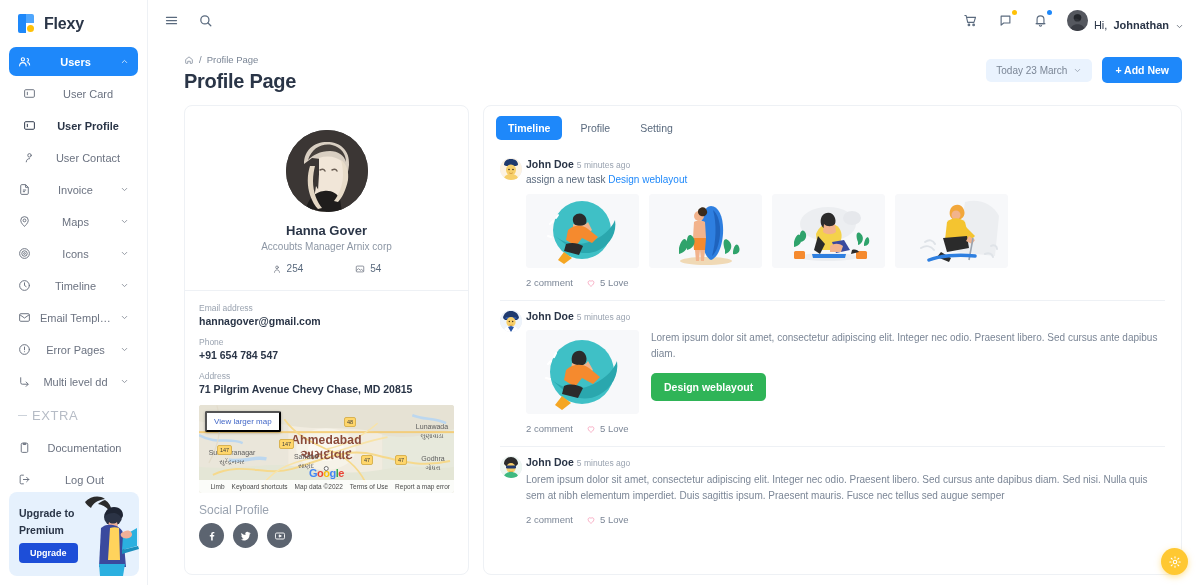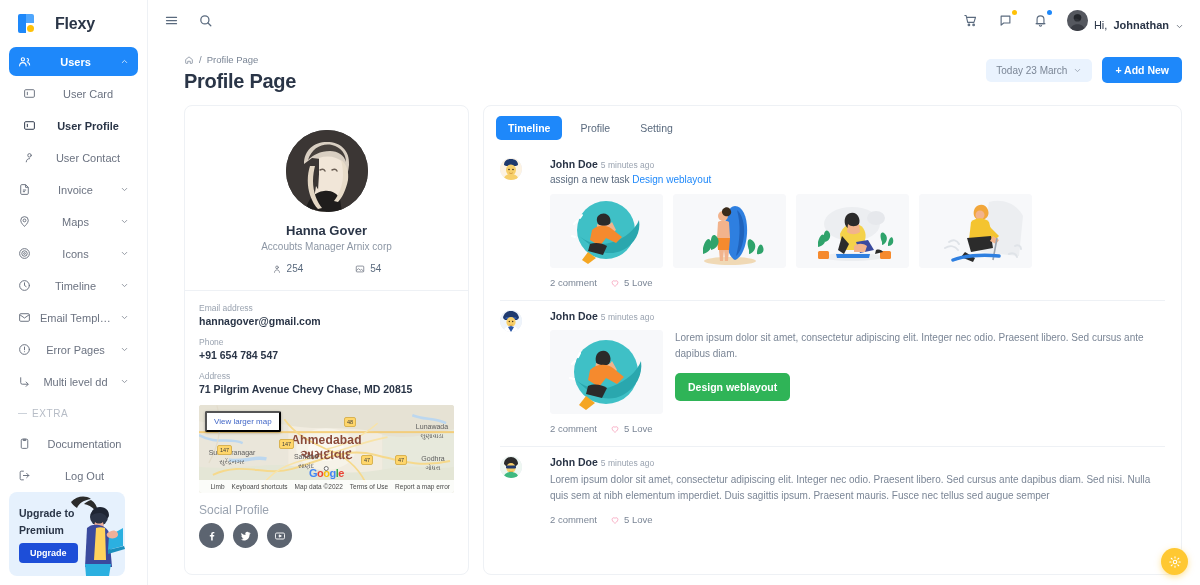--- a/index.html
+++ b/index.html
@@ -12,21 +12,21 @@
   }
   .app { display: flex; width: 1200px; height: 585px; }
 
   
   .sidebar {
     width: 148px; height: 585px; flex: 0 0 148px;
     background: #fff; border-right: 1px solid #eef1f5;
     display: flex; flex-direction: column;
     position: relative;
   }
-  .brand { display: flex; align-items: center; gap: 18px; padding: 14px 0 10px 18px; }
+  .brand { display: flex; align-items: center; gap: 7px; padding: 14px 0 10px 18px; }
   .brand-mark { position: relative; width: 19px; height: 19px; }
   .brand-mark .b1 { position:absolute; left:0; top:0; width:8px; height:19px; background:#1e88fa; border-radius:2px 0 0 2px; }
   .brand-mark .b2 { position:absolute; left:8px; top:0; width:8px; height:9px; background:#4fa6fd; border-radius:0 2px 0 0; }
   .brand-mark .b3 { position:absolute; left:9px; top:11px; width:7px; height:7px; background:#ffc107; border-radius:50%; }
   .brand-name { font-size: 16px; font-weight: 700; letter-spacing:-0.2px; color:#2a3547; }
 
   .nav { padding: 4px 9px 0 9px; }
   .nav-item {
     display: flex; align-items: center; gap: 9px;
     height: 29px; padding: 0 9px; border-radius: 7px;
@@ -36,27 +36,27 @@
   .nav-item.active { background: #1e88fa; color: #fff; font-weight: 600; }
   .nav-item.sub { padding-left: 14px; gap: 11px; }
   .nav-item.sub.current { color: #2a3547; font-weight: 700; }
   .nav-ico { width: 13px; height: 13px; flex: 0 0 13px; display:flex; align-items:center; justify-content:center; }
   .nav-ico svg { width: 13px; height: 13px; }
   .nav-label { flex: 1; overflow: hidden; text-overflow: ellipsis; }
   .chev { width: 9px; height: 9px; flex: 0 0 9px; opacity: .75; }
 
   .extra-head {
     display: flex; align-items: center; gap: 5px;
-    font-size: 10px; letter-spacing: .6px; color: #b6bcc6;
+    font-size: 13px; letter-spacing: .6px; color: #b6bcc6;
     padding: 9px 0 6px 18px; text-transform: uppercase;
   }
   .extra-dash { width: 9px; height: 1px; background: #ccd2da; display:inline-block; }
 
   .promo {
-    position: absolute; left: 9px; bottom: 9px; width: 116px; height: 84px;
+    position: absolute; left: 9px; bottom: 9px; width: 130px; height: 84px;
     background: #e6f1fd; border-radius: 8px; overflow: hidden;
   }
   .promo-txt { position: absolute; left: 10px; top: 13px; width: 68px;
     font-size: 10.5px; font-weight: 700; line-height: 17px; color:#2a3547; }
   .promo-btn {
     position: absolute; left: 10px; bottom: 13px;
     background: #1d4ed8; color:#fff; font-size: 9px; font-weight:600;
     padding: 5px 11px; border-radius: 4px; border: none; cursor: pointer;
   }
   .promo-art { position: absolute; right: -2px; bottom: 0; width: 62px; height: 84px; }
@@ -145,21 +145,21 @@
     display:flex; align-items:center; justify-content:center; cursor:pointer; color:#fff;
   }
   .soc svg { width: 12px; height: 12px; }
 
   
   .timeline-card { flex: 1; height: 470px; overflow: hidden; }
   .tabs { display:flex; align-items:center; gap: 6px; padding: 10px 12px 9px; }
   .tab { font-size: 10.5px; color:#5a6a7e; padding: 6px 12px; border-radius: 5px; cursor:pointer; }
   .tab.active { background:#1e88fa; color:#fff; font-weight:600; }
   .feed { padding: 0 16px; }
-  .post { display:flex; gap: 28px; padding: 9px 0 0; border-bottom: 1px solid #eef1f5; }
+  .post { display:flex; gap: 4px; padding: 9px 0 0; border-bottom: 1px solid #eef1f5; }
   .post:last-child { border-bottom: none; }
   .post-av { width: 22px; height: 22px; border-radius: 50%; overflow: hidden; flex: 0 0 22px; background:#e9ecf1; }
   .post-main { flex: 1; min-width: 0; padding-bottom: 12px; }
   .post-head { font-size: 10.5px; color:#2a3547; font-weight: 700; margin-bottom: 4px; }
   .post-time { font-size: 8.5px; color:#9aa3b0; font-weight: 400; margin-left: 3px; }
   .post-sub { font-size: 10px; color:#5a6a7e; }
   .post-link { color:#1e88fa; cursor:pointer; }
 
   .gallery { display:flex; gap: 10px; margin: 9px 0 9px; }
   .thumb { width: 113px; height: 74px; border-radius: 4px; background:#f7f8fa; overflow:hidden; cursor:pointer; }

